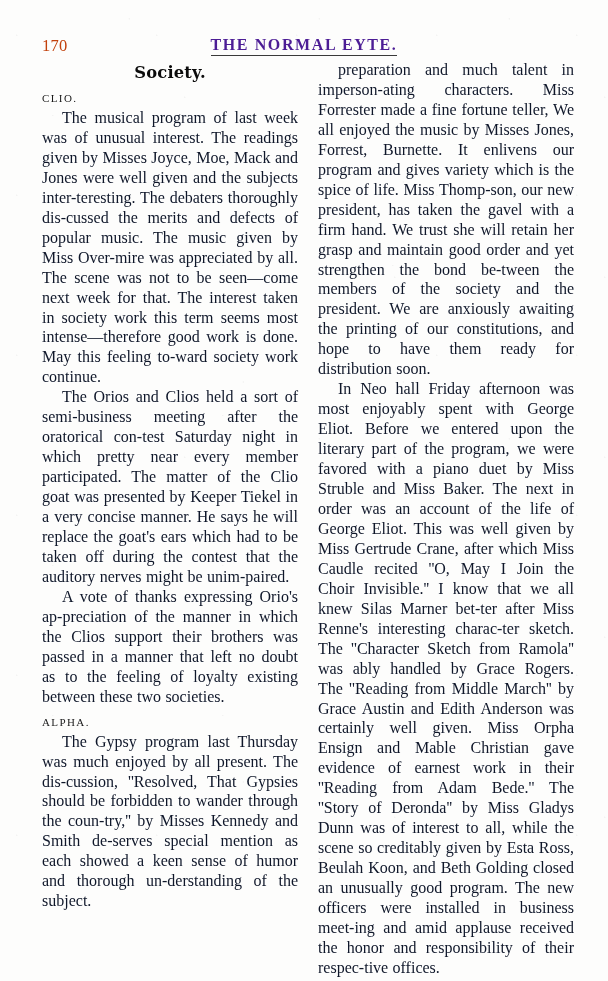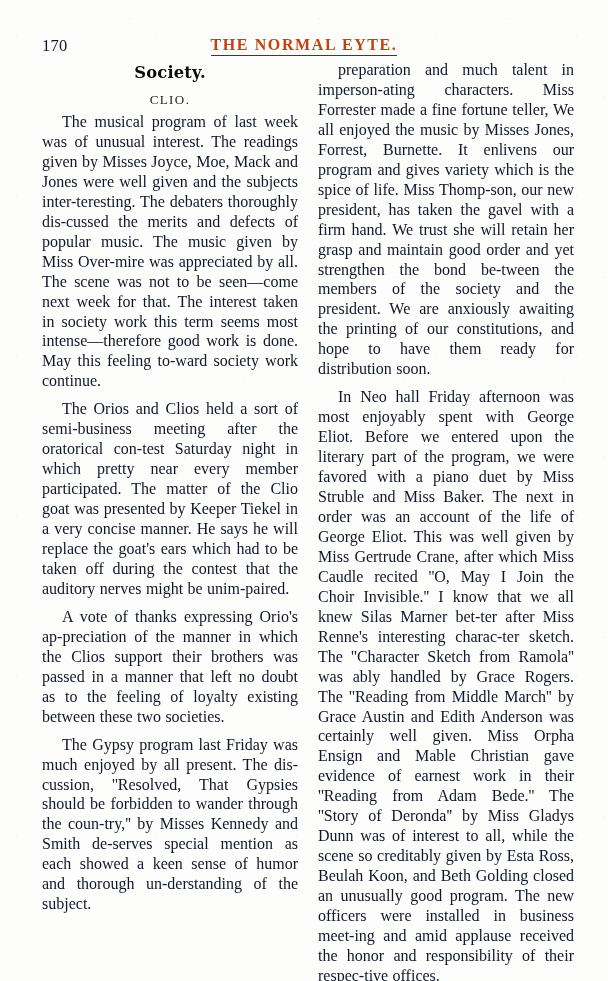--- a/index.html
+++ b/index.html
@@ -33,35 +33,35 @@
     left: 0;
     width: 608px;
     height: 26px;
   }
   .folio {
     position: absolute;
     left: 42px;
     top: 0;
     font-size: 16.5px;
     letter-spacing: 0.3px;
-    color: #0f172a;
+    color: #c2410c;
   }
   .head-title-wrap {
     position: absolute;
     left: 0;
     top: 0;
     width: 608px;
     text-align: center;
   }
   .head-title {
     display: inline-block;
     font-size: 16px;
     font-weight: bold;
     letter-spacing: 1.6px;
-    color: #c2410c;
+    color: #4c1d95;
     padding-bottom: 1px;
     border-bottom: 1.6px solid #3a3a3a;
   }
 
   
   .columns {
     position: absolute;
     top: 60px;
     left: 42px;
     width: 532px;
@@ -78,42 +78,41 @@
     font-family: "DejaVu Serif", "Liberation Serif", serif;
     font-weight: bold;
     font-size: 17px;
     letter-spacing: 0.2px;
     margin: 2px 0 10px 0;
     color: #0b0b0b;
     font-style: normal;
     transform: scaleX(0.96);
   }
   .club-heading {
-    text-align: center;
-    font-size: 13px;
+    font-size: 11px;
     letter-spacing: 1.4px;
     margin: 9px 0 4px 0;
     color: #1a1a1a;
     font-variant: small-caps;
     text-transform: uppercase;
   }
 
   
   p.para {
     margin: 0 0 0 0;
     text-indent: 20px;
     text-align: justify;
     text-justify: inter-word;
     font-size: 16px;
     line-height: 19.95px;
     color: #0f172a;
     word-spacing: 0.4px;
     hyphens: manual;
   }
-  p.para + p.para { margin-top: 8px; }
+  p.para + p.para { margin-top: 0; }
   p.para.cont { text-indent: 20px; }
 
   .verse {
     margin: 0;
     font-size: 14.3px;
     line-height: 19.6px;
     color: #111111;
     text-align: left;
     text-indent: 0;
   }
@@ -152,21 +151,22 @@
     <div class="col">
 
       <div class="society-heading">Society.</div>
 
       <div class="club-heading">CLIO.</div>
       <p class="para">The musical program of last week was of unusual interest. The readings given by Misses Joyce, Moe, Mack and Jones were well given and the subjects inter-teresting. The debaters thoroughly dis-cussed the merits and defects of popular music. The music given by Miss Over-mire was appreciated by all. The scene was not to be seen—come next week for that. The interest taken in society work this term seems most intense—therefore good work is done. May this feeling to-ward society work continue.</p>
 
       <p class="para">The Orios and Clios held a sort of semi-business meeting after the oratorical con-test Saturday night in which pretty near every member participated. The matter of the Clio goat was presented by Keeper Tiekel in a very concise manner. He says he will replace the goat's ears which had to be taken off during the contest that the auditory nerves might be unim-paired.</p>
       <p class="para cont">A vote of thanks expressing Orio's ap-preciation of the manner in which the Clios support their brothers was passed in a manner that left no doubt as to the feeling of loyalty existing between these two societies.</p>
 
-      <p class="para">The Gypsy program last Friday was much enjoyed by all present. The dis-cussion, ''Resolved, That Gypsies should be forbidden to wander through the coun-try,'' by Misses Kennedy and Smith de-serves special mention as each showed a keen sense of humor and thorough un-derstanding of the subject.</p>
+      <div class="club-heading">ALPHA.</div>
+      <p class="para">The Gypsy program last Thursday was much enjoyed by all present. The dis-cussion, ''Resolved, That Gypsies should be forbidden to wander through the coun-try,'' by Misses Kennedy and Smith de-serves special mention as each showed a keen sense of humor and thorough un-derstanding of the subject.</p>
     </div>
 
     <div class="col">
 
       <p class="para cont">preparation and much talent in imperson-ating characters. Miss Forrester made a fine fortune teller, We all enjoyed the music by Misses Jones, Forrest, Burnette. It enlivens our program and gives variety which is the spice of life. Miss Thomp-son, our new president, has taken the gavel with a firm hand. We trust she will retain her grasp and maintain good order and yet strengthen the bond be-tween the members of the society and the president. We are anxiously awaiting the printing of our constitutions, and hope to have them ready for distribution soon.</p>
 
       <p class="para">In Neo hall Friday afternoon was most enjoyably spent with George Eliot. Before we entered upon the literary part of the program, we were favored with a piano duet by Miss Struble and Miss Baker. The next in order was an account of the life of George Eliot. This was well given by Miss Gertrude Crane, after which Miss Caudle recited ''O, May I Join the Choir Invisible.'' I know that we all knew Silas Marner bet-ter after Miss Renne's interesting charac-ter sketch. The ''Character Sketch from Ramola'' was ably handled by Grace Rogers. The ''Reading from Middle March'' by Grace Austin and Edith Anderson was certainly well given. Miss Orpha Ensign and Mable Christian gave evidence of earnest work in their ''Reading from Adam Bede.'' The ''Story of Deronda'' by Miss Gladys Dunn was of interest to all, while the scene so creditably given by Esta Ross, Beulah Koon, and Beth Golding closed an unusually good program. The new officers were installed in business meet-ing and amid applause received the honor and responsibility of their respec-tive offices.</p>
 
       <div class="verse">
         <span class="vline">“We have not wings, we cannot soar;</span>

